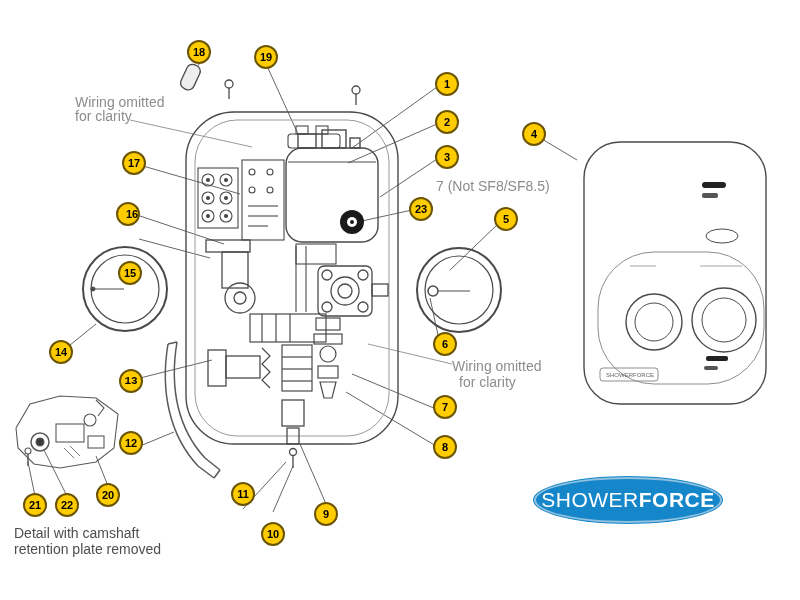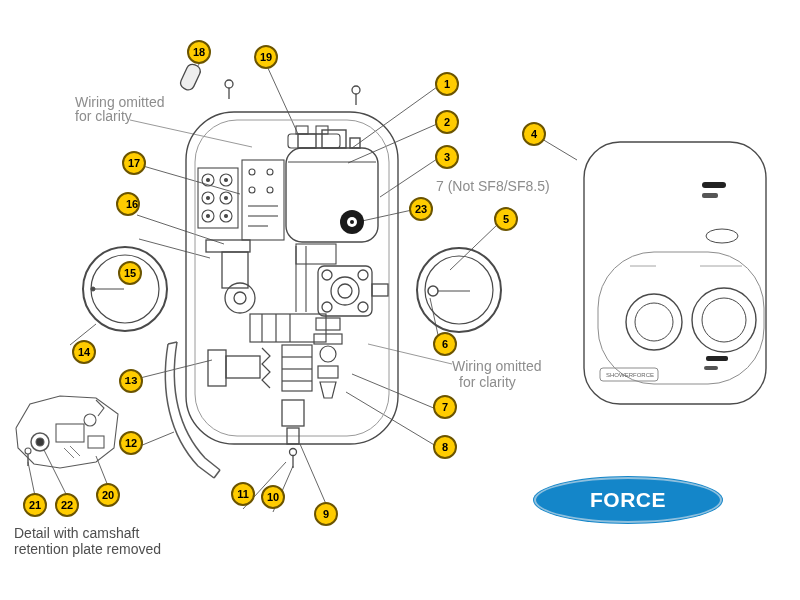--- a/index.html
+++ b/index.html
@@ -263,33 +263,34 @@
   <div>
       <div class="callout" style="left: 447px; top: 84px;">1</div>
       <div class="callout" style="left: 447px; top: 122px;">2</div>
       <div class="callout" style="left: 447px; top: 157px;">3</div>
       <div class="callout" style="left: 534px; top: 134px;">4</div>
       <div class="callout" style="left: 506px; top: 219px;">5</div>
       <div class="callout" style="left: 445px; top: 344px;">6</div>
       <div class="callout" style="left: 445px; top: 407px;">7</div>
       <div class="callout" style="left: 445px; top: 447px;">8</div>
       <div class="callout" style="left: 326px; top: 514px;">9</div>
-      <div class="callout" style="left: 273px; top: 497px;">10</div>
+      <div class="callout" style="left: 273px; top: 534px;">10</div>
       <div class="callout" style="left: 243px; top: 494px;">11</div>
       <div class="callout" style="left: 131px; top: 443px;">12</div>
       <div class="callout" style="left: 131px; top: 381px; font-family: Liberation Mono, monospace;">13</div>
-      <div class="callout" style="left: 61px; top: 352px; margin-left: 23px;">14</div>
+      <div class="callout" style="left: 61px; top: 352px;">14</div>
       <div class="callout" style="left: 130px; top: 237px; margin-top: 36px;">15</div>
-      <div class="callout" style="left: 128px; top: 204px; padding-left: 8px;">16</div>
+      <div class="callout" style="left: 128px; top: 214px; padding-left: 8px;">16</div>
       <div class="callout" style="left: 134px; top: 163px;">17</div>
       <div class="callout" style="left: 199px; top: 52px;">18</div>
       <div class="callout" style="left: 266px; top: 57px;">19</div>
       <div class="callout" style="left: 108px; top: 495px;">20</div>
       <div class="callout" style="left: 35px; top: 505px;">21</div>
       <div class="callout" style="left: 67px; top: 505px;">22</div>
       <div class="callout" style="left: 421px; top: 209px;">23</div>
     </div>
 
   <div class="logo">
+    <span>SHOWER</span>
       <span class="bold">FORCE</span>
   </div>
 
 </div>
 
 </body></html>

